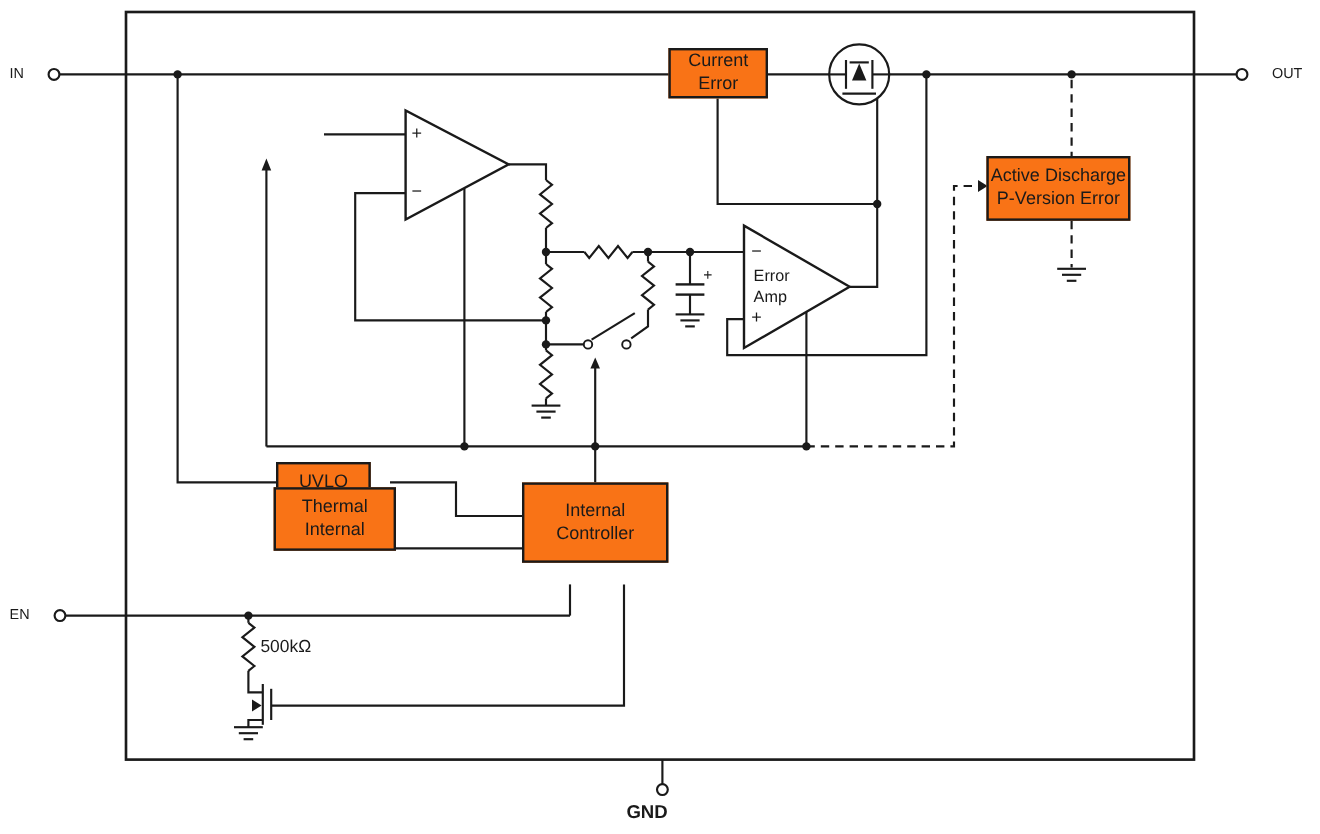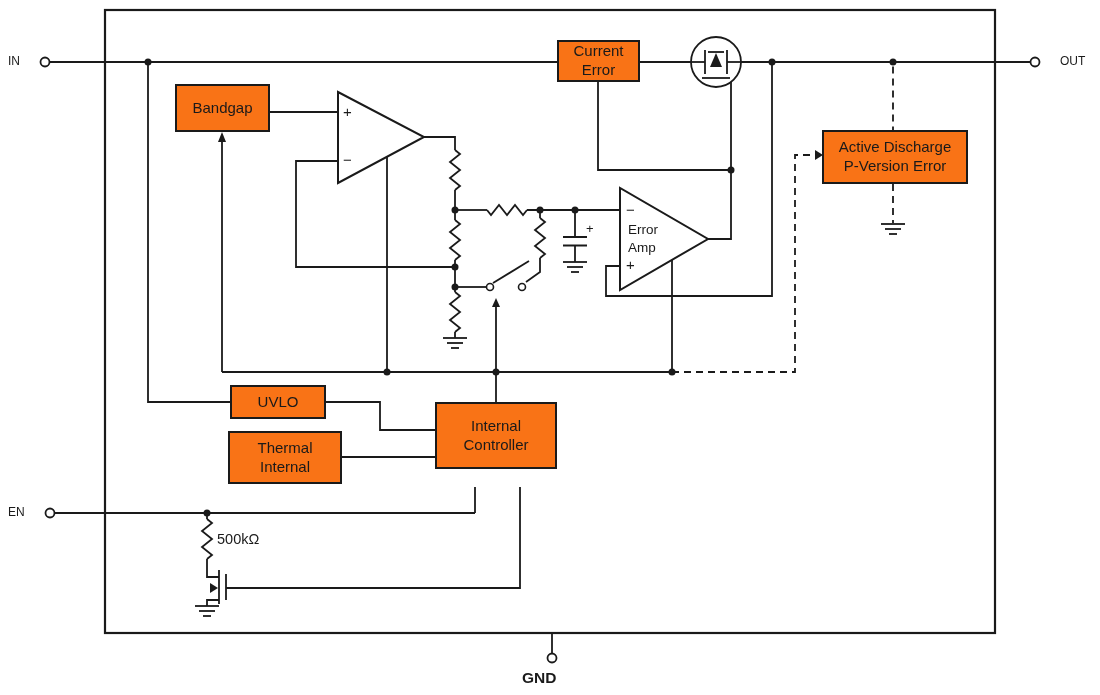--- a/index.html
+++ b/index.html
@@ -151,39 +151,36 @@
     </g>
 
     <g fill="#ffffff" stroke="#1a1a1a" stroke-width="1.8">
       <circle cx="45" cy="62" r="4.5"></circle>
       <circle cx="1035" cy="62" r="4.5"></circle>
       <circle cx="50" cy="513" r="4.5"></circle>
       <circle cx="552" cy="658" r="4.5"></circle>
     </g>
   </svg>
 
-  <div class="block" style="left:175px;top:84px;width:95px;height:48px">
-    <span>Bandgap</span>
-  </div>
 
   <div class="block" style="left:557px;top:40px;width:83px;height:42px">
     <span>Current</span>
     <span>Error</span>
   </div>
 
-  <div class="block" style="left:822px;top:130px;width:146px;height:54px">
+  <div class="block" style="left:822px;top:130px;width:120px;height:54px">
     <span>Active Discharge</span>
     <span>P-Version Error</span>
   </div>
 
-  <div class="block" style="left:230px;top:385px;width:96px;height:34px">
+  <div class="block" style="left:230px;top:385px;width:79px;height:34px">
     <span>UVLO</span>
   </div>
 
-  <div class="block" style="left:228px;top:431px;width:114px;height:53px">
+  <div class="block" style="left:228px;top:406px;width:102px;height:53px">
     <span>Thermal</span>
     <span>Internal</span>
   </div>
 
   <div class="block" style="left:435px;top:402px;width:122px;height:67px">
     <span>Internal</span>
     <span>Controller</span>
   </div>
 
   <div class="amp-label" style="left:628px;top:221px;width:58px">

